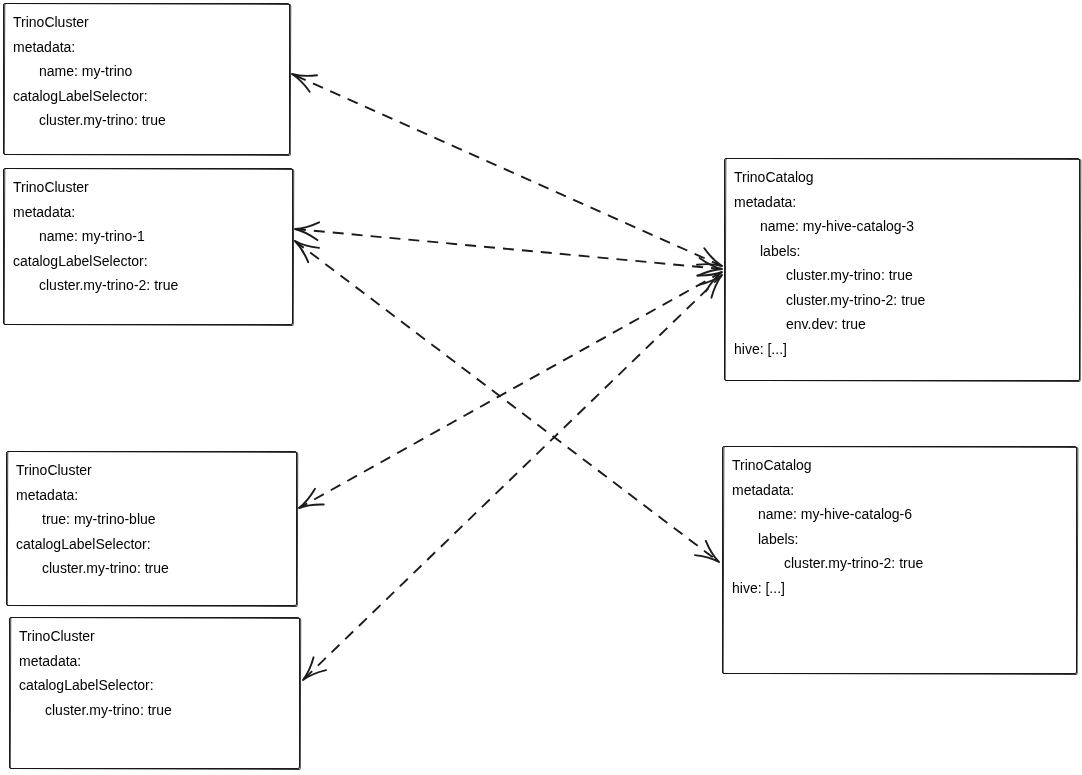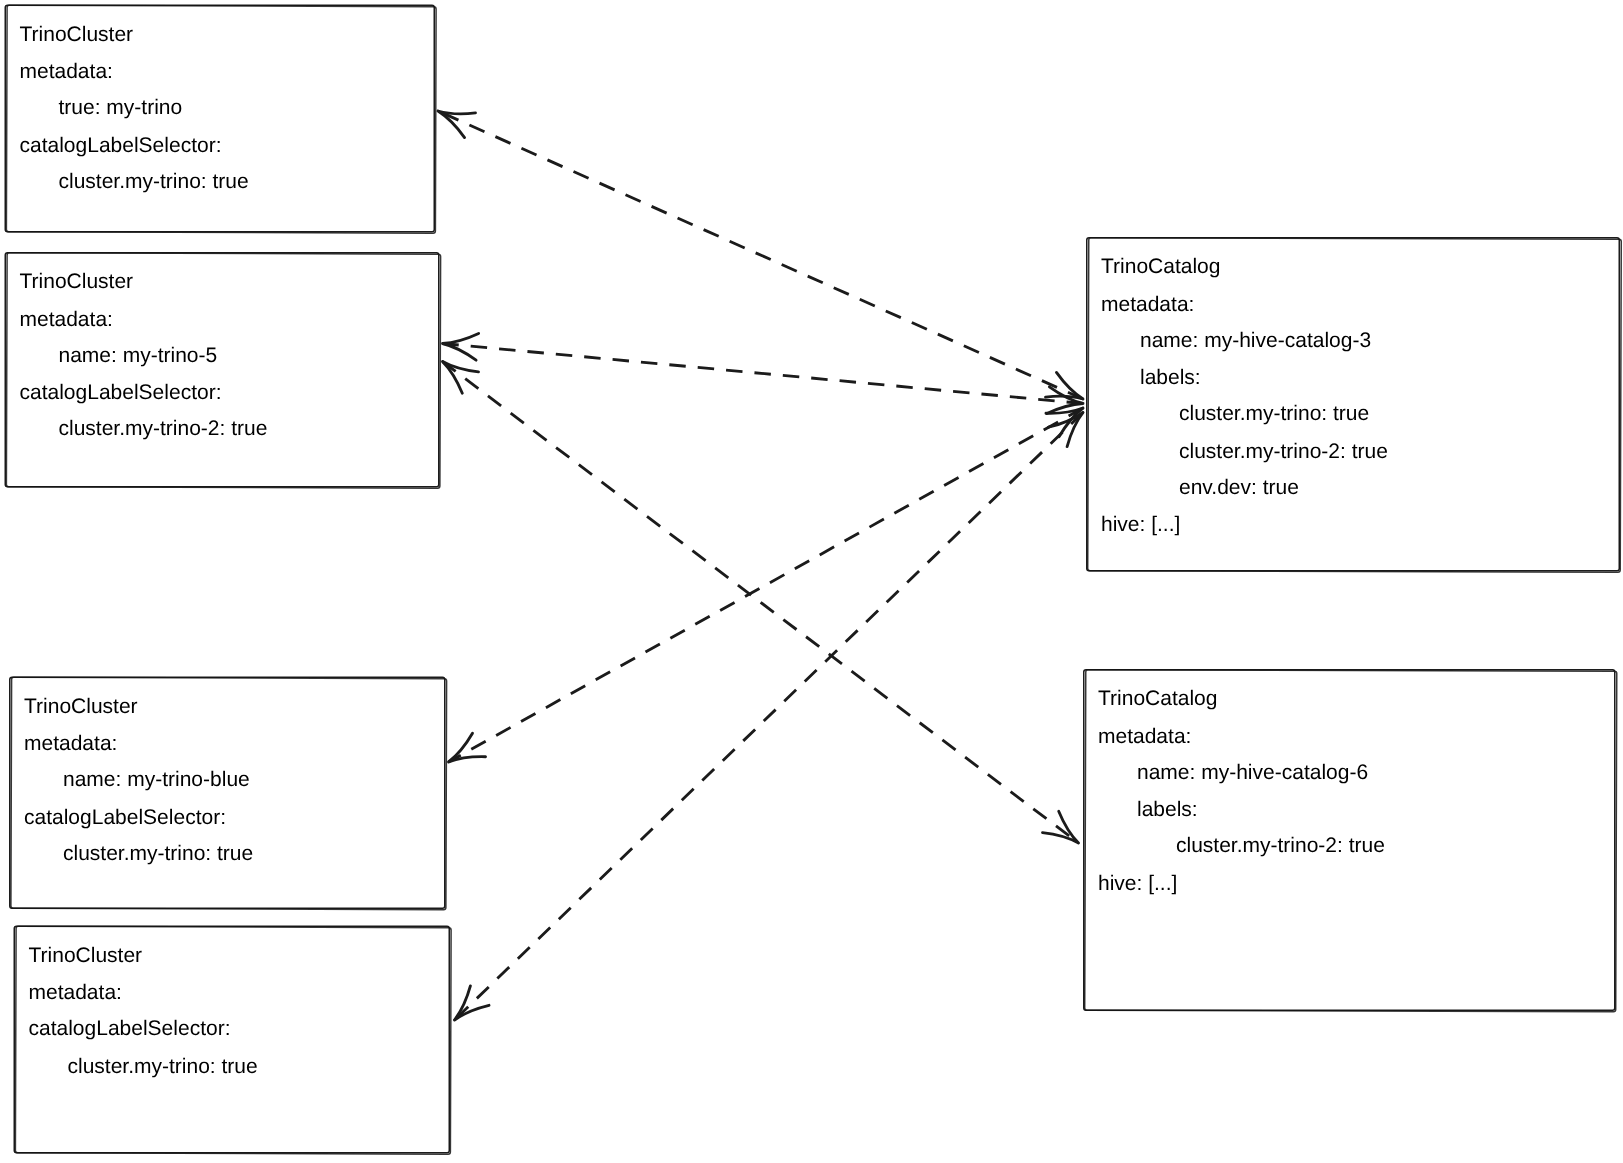--- a/index.html
+++ b/index.html
@@ -88,37 +88,37 @@
     <g>
         <path class="arrow-line" d="M 295 241 L 719 562"></path>
         <path class="arrow-head" d="M 705.8 540.8 Q 711.3 554.2 719 562 M 695.0 555.1 Q 709.4 556.7 719 562 "></path>
         <path class="arrow-head" d="M 308.2 262.2 Q 302.7 248.8 295 241 M 319.0 247.9 Q 304.6 246.3 295 241 "></path>
       </g>
   </svg>
 
   <div class="node" style="left:3px; top:3px; width:287px; height:152px;">
     <div class="ln i0">TrinoCluster</div>
     <div class="ln i0">metadata:</div>
-    <div class="ln i1">true: my-trino</div>
+    <div class="ln i1">name: my-trino</div>
     <div class="ln i0">catalogLabelSelector:</div>
     <div class="ln i1">cluster.my-trino: true</div>
   </div>
 
   <div class="node" style="left:3px; top:168px; width:290px; height:157px;">
     <div class="ln i0">TrinoCluster</div>
     <div class="ln i0">metadata:</div>
-    <div class="ln i1">name: my-trino-5</div>
+    <div class="ln i1">name: my-trino-1</div>
     <div class="ln i0">catalogLabelSelector:</div>
     <div class="ln i1">cluster.my-trino-2: true</div>
   </div>
 
   <div class="node" style="left:6px; top:451px; width:291px; height:155px;">
     <div class="ln i0">TrinoCluster</div>
     <div class="ln i0">metadata:</div>
-    <div class="ln i1">name: my-trino-blue</div>
+    <div class="ln i1">true: my-trino-blue</div>
     <div class="ln i0">catalogLabelSelector:</div>
     <div class="ln i1">cluster.my-trino: true</div>
   </div>
 
   <div class="node" style="left:9px; top:617px; width:291px; height:152px;">
     <div class="ln i0">TrinoCluster</div>
     <div class="ln i0">metadata:</div>
     <div class="ln i0">catalogLabelSelector:</div>
     <div class="ln i1">cluster.my-trino: true</div>
   </div>

